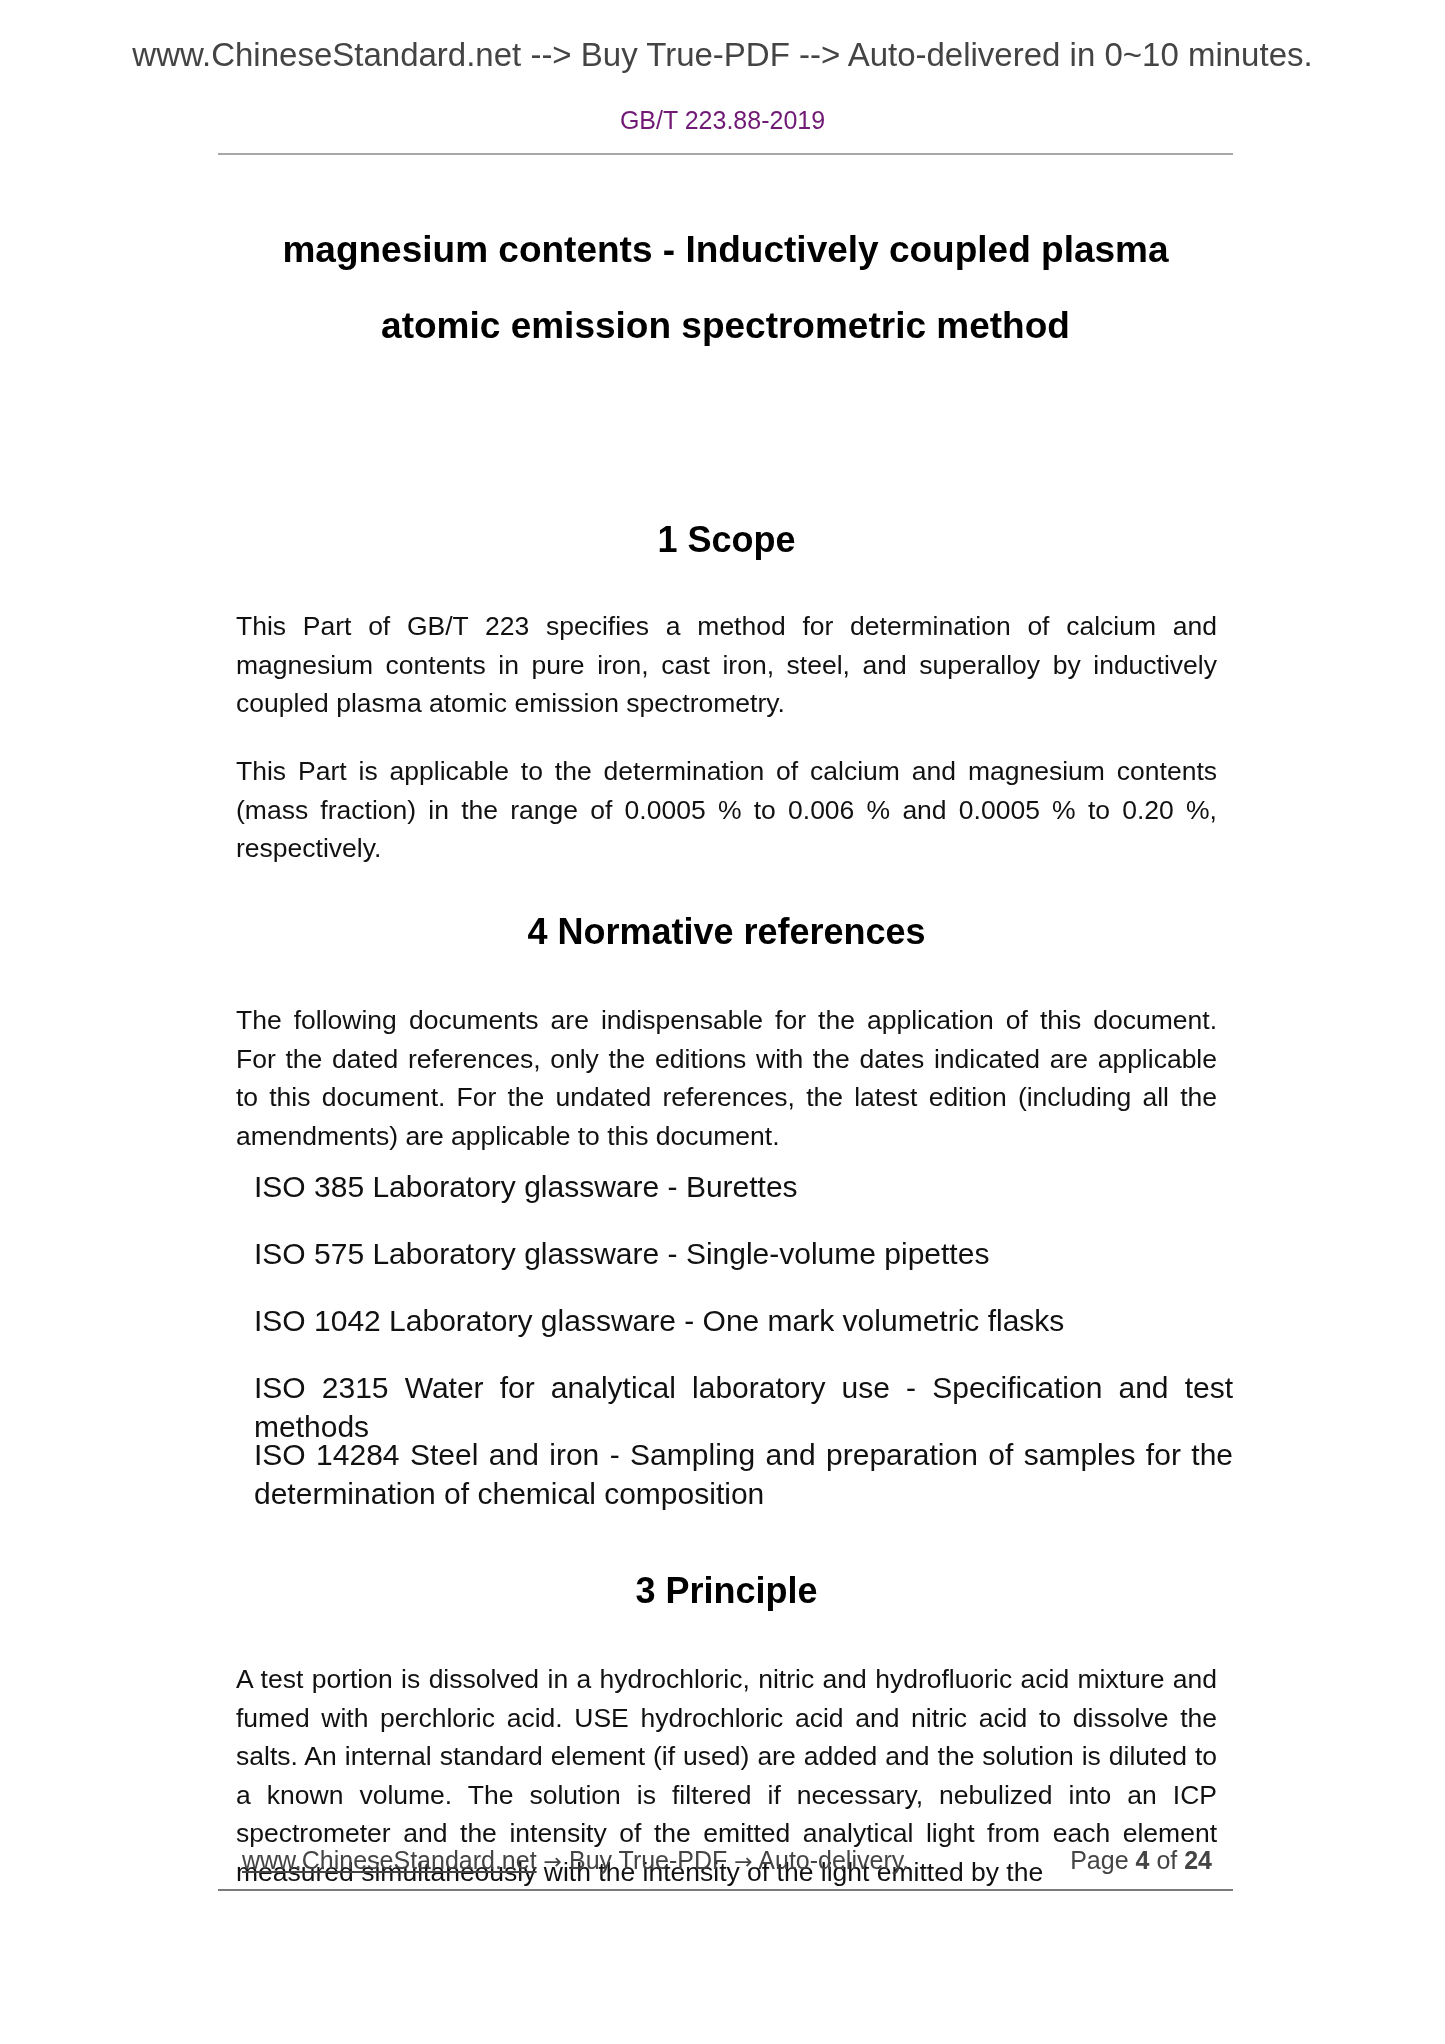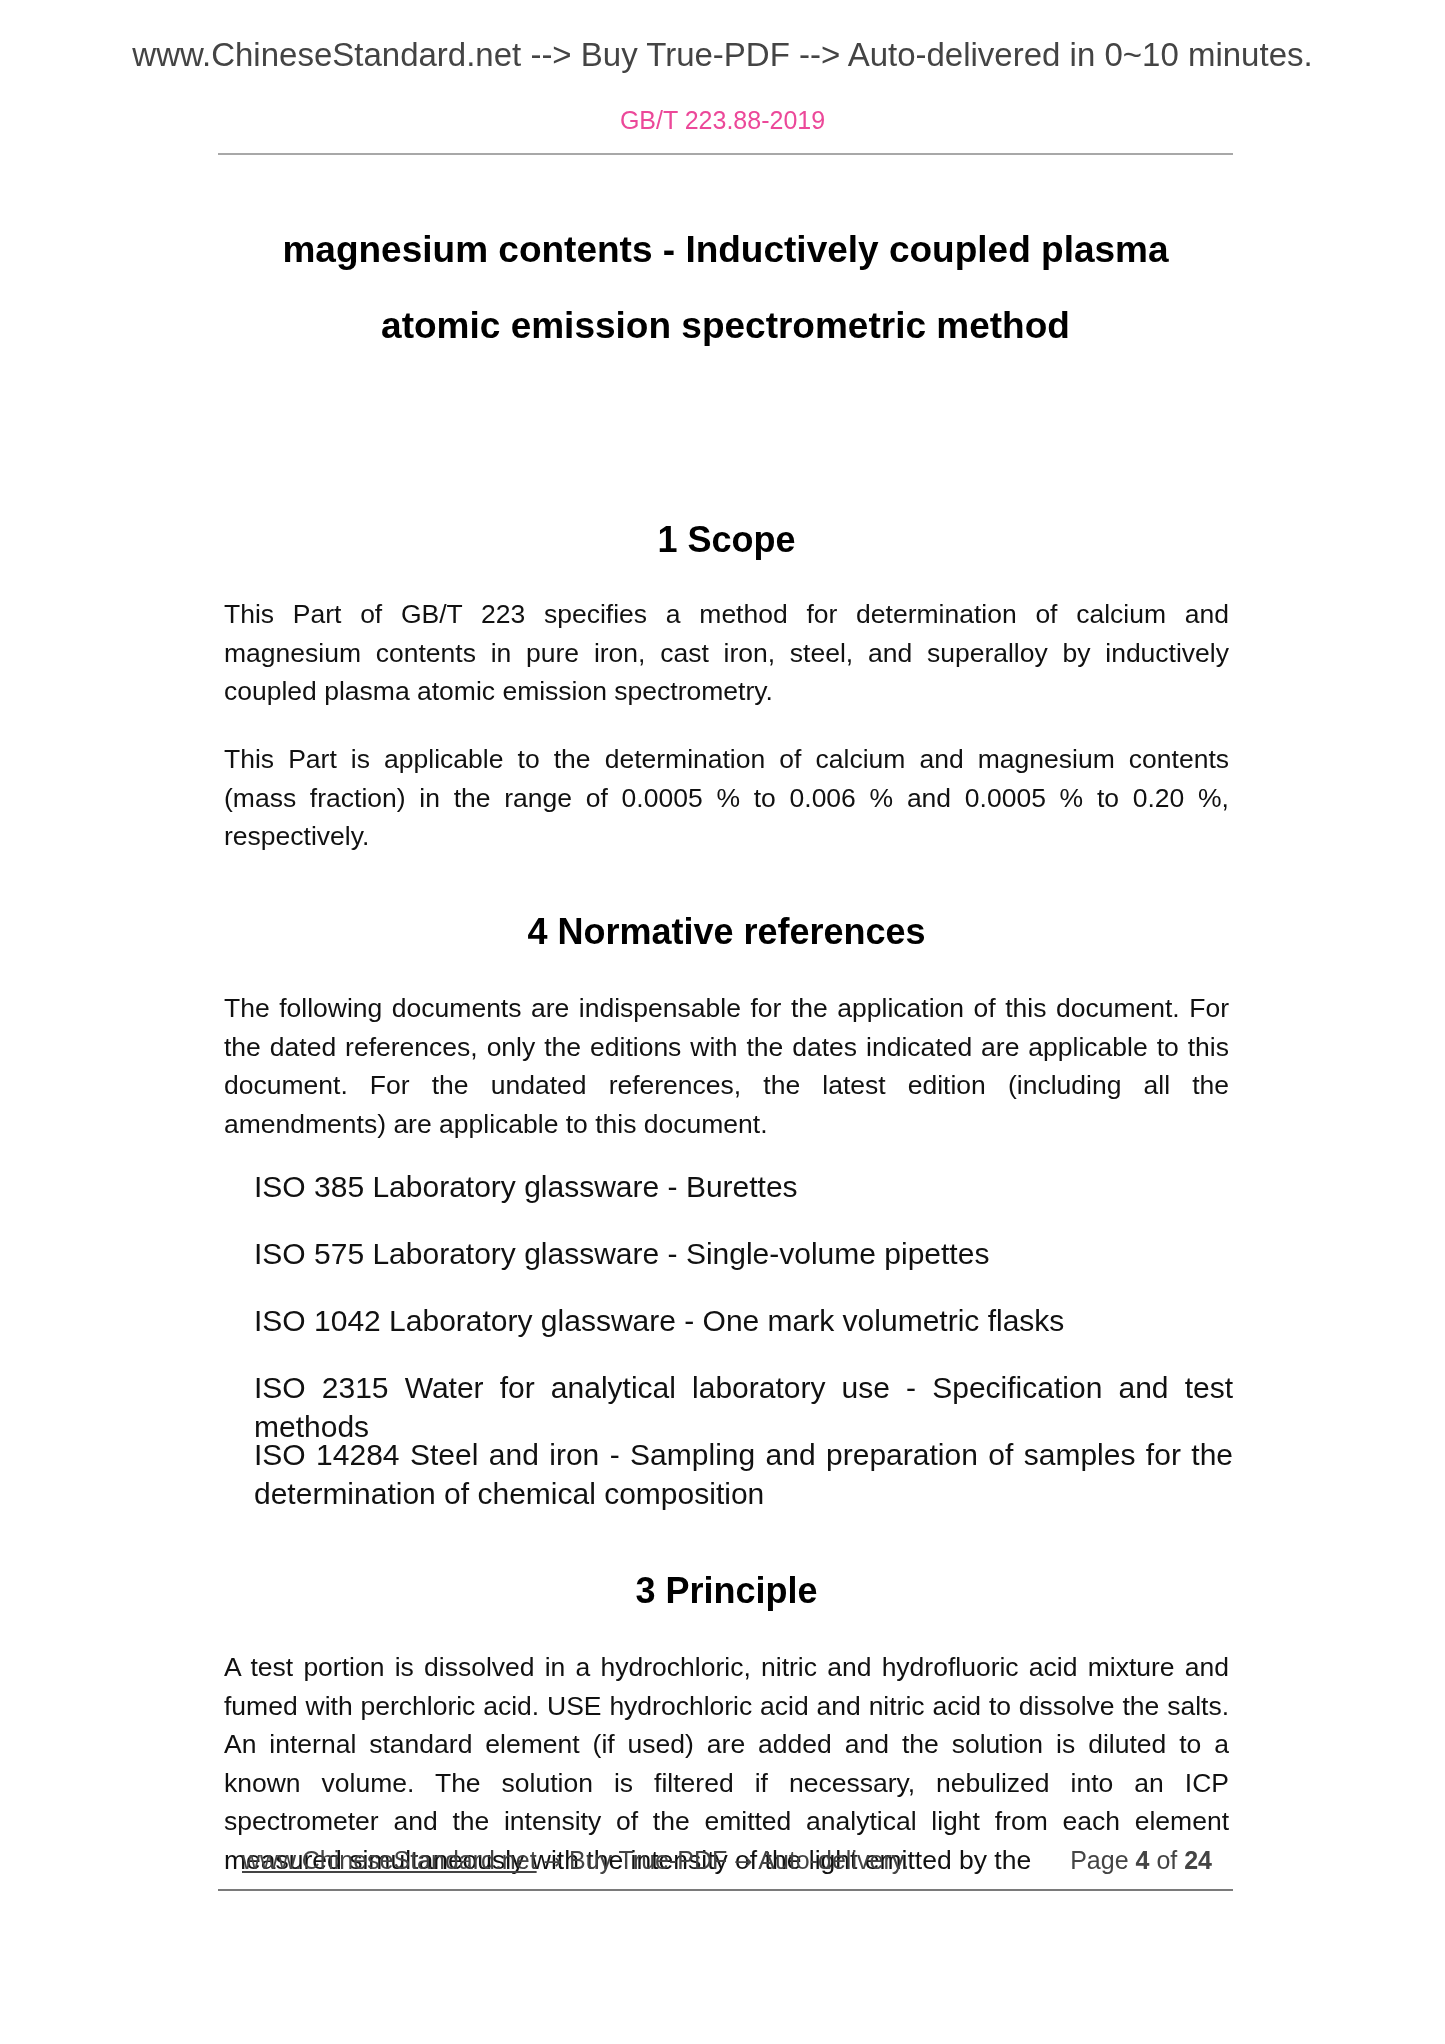--- a/index.html
+++ b/index.html
@@ -25,21 +25,21 @@
       color: #444444;
       letter-spacing: 0px;
     }
     .doc-code {
       position: absolute;
       top: 106px;
       left: 0;
       width: 1445px;
       text-align: center;
       font-size: 25px;
-      color: #ec4899;
+      color: #701a75;
     }
     .header-rule {
       position: absolute;
       top: 153px;
       left: 218px;
       width: 1015px;
       height: 0;
       border-top: 2px solid #a8a8a8;
     }
     .title {
@@ -60,21 +60,21 @@
     }
     h2.section {
       margin: 16px;
       font-size: 36px;
       font-weight: bold;
       color: #000000;
       line-height: 44px;
       text-align: center;
     }
     p.body {
-      margin: 4px;
+      margin: 16px;
       font-size: 26.5px;
       line-height: 38.5px;
       text-align: justify;
       color: #111111;
     }
     .ref-item {
       position: absolute;
       left: 254px;
       width: 979px;
       font-size: 30px;

